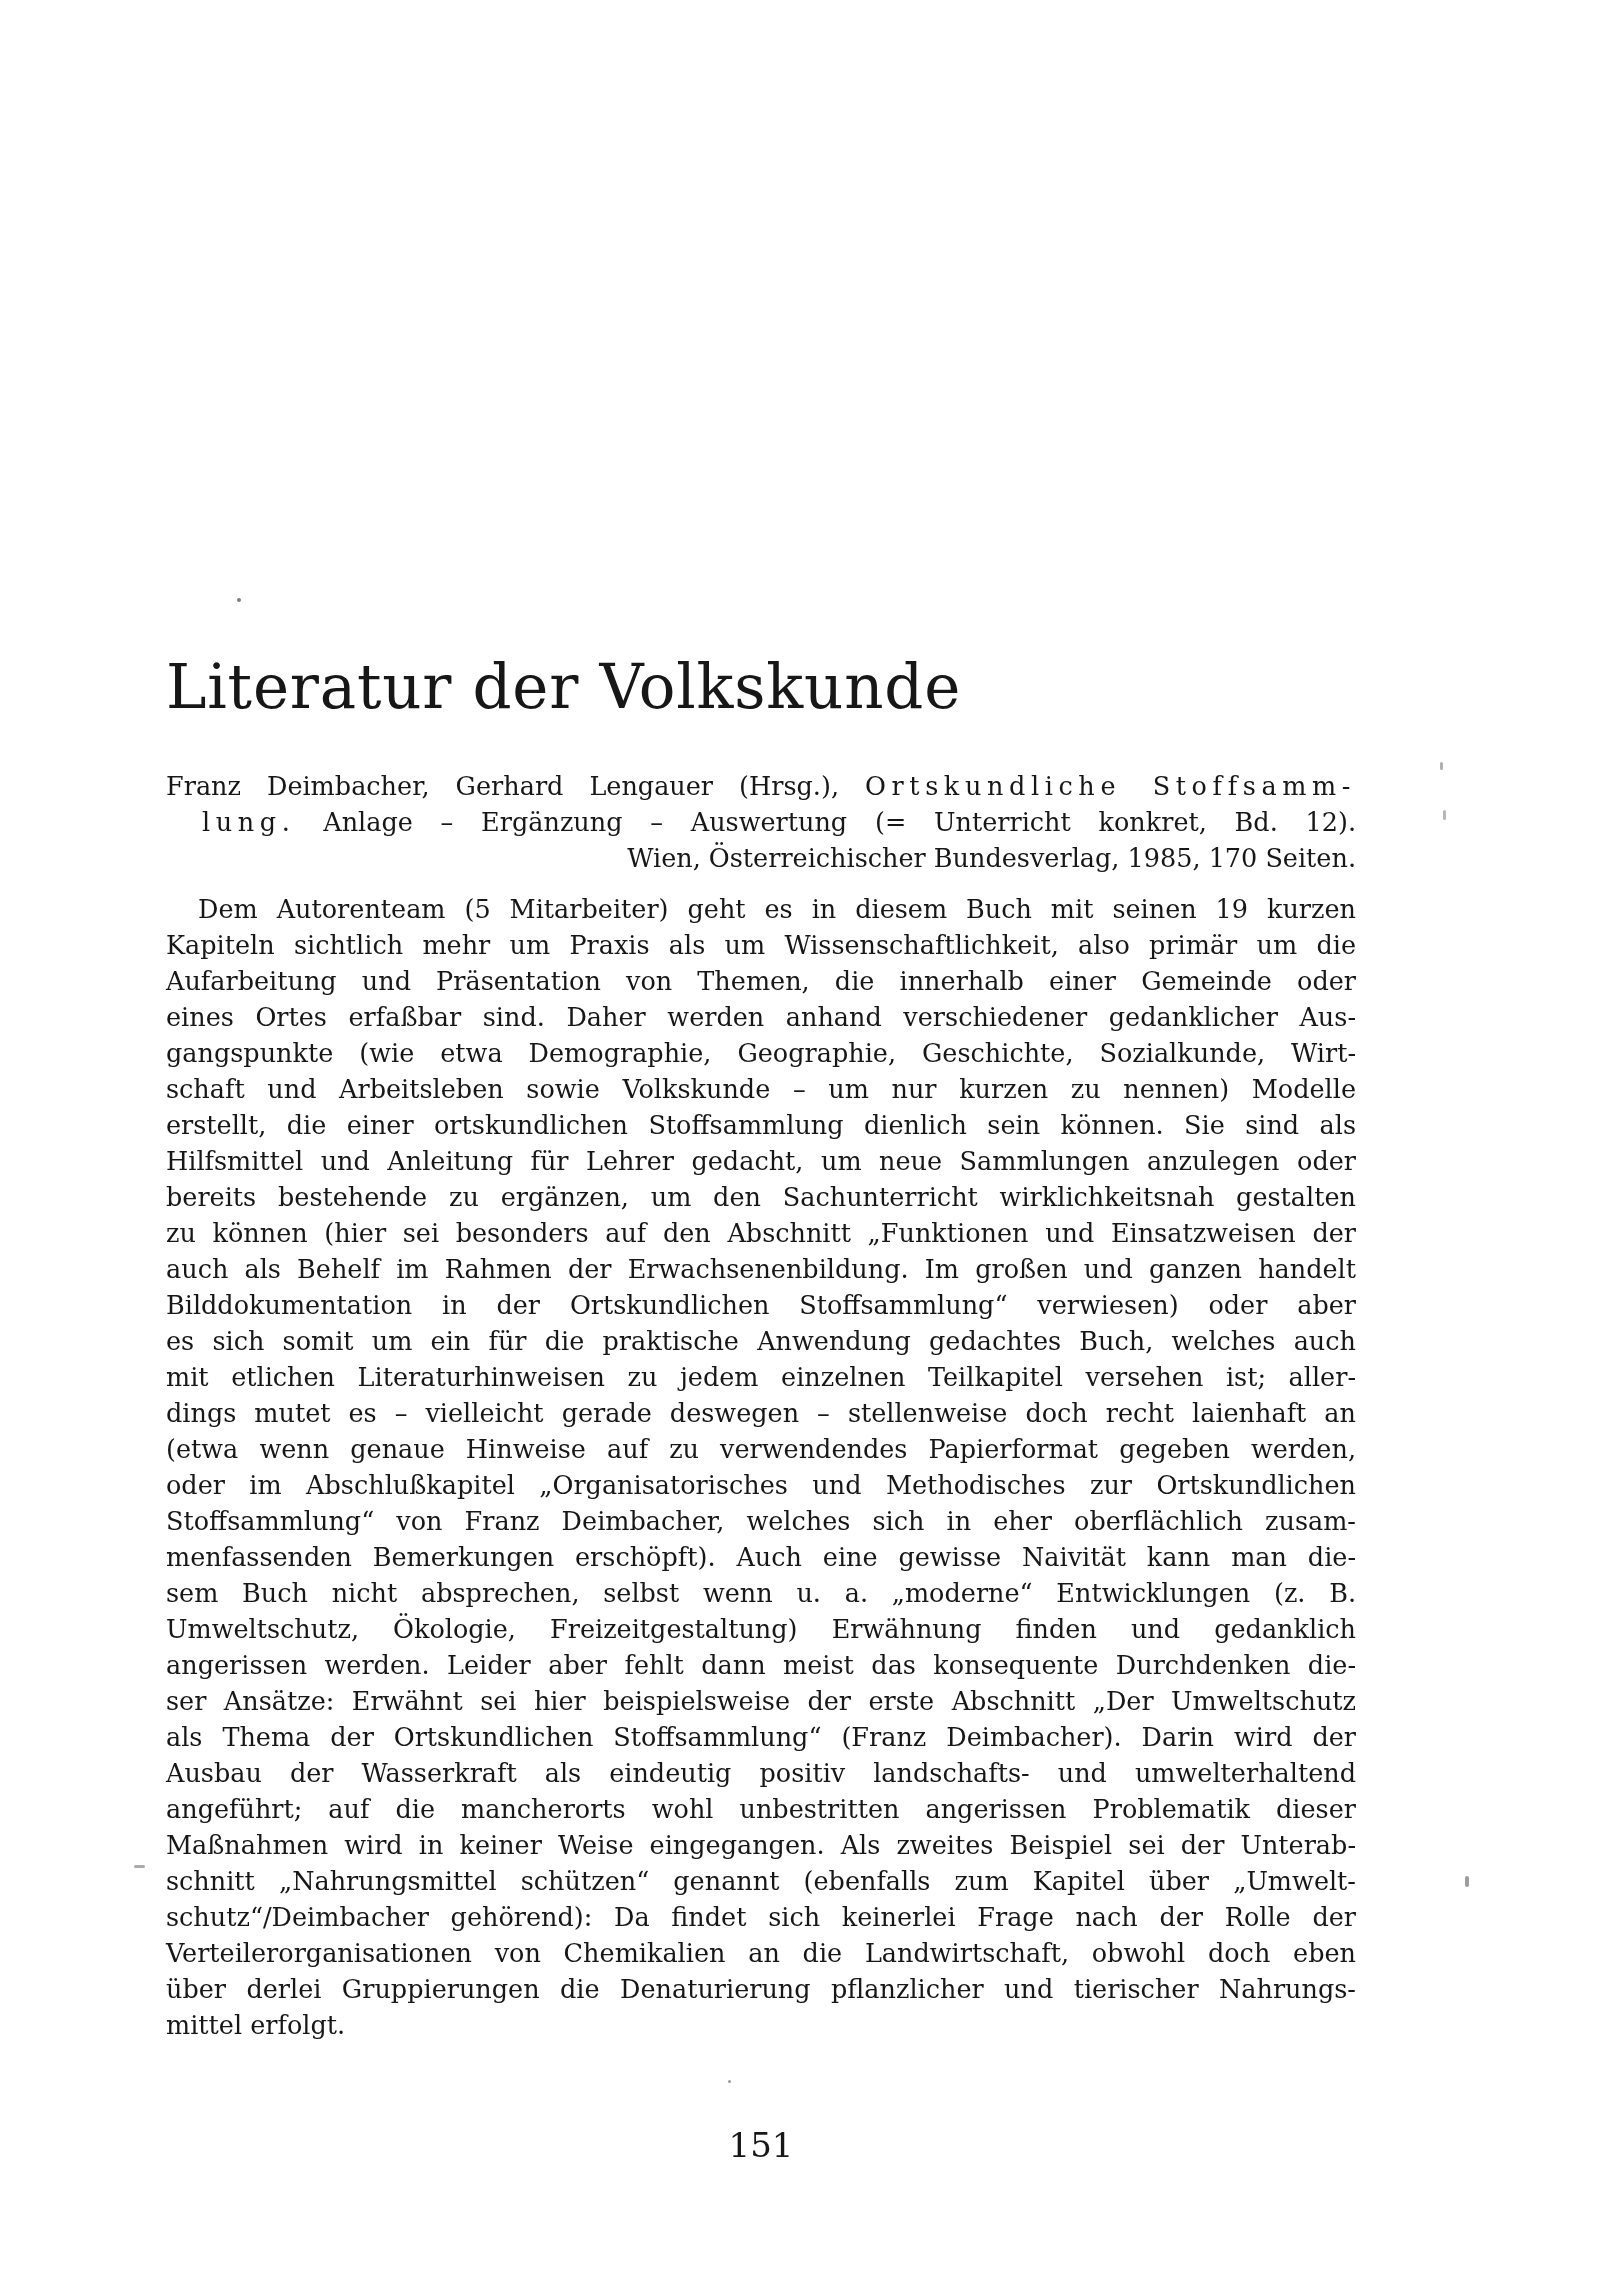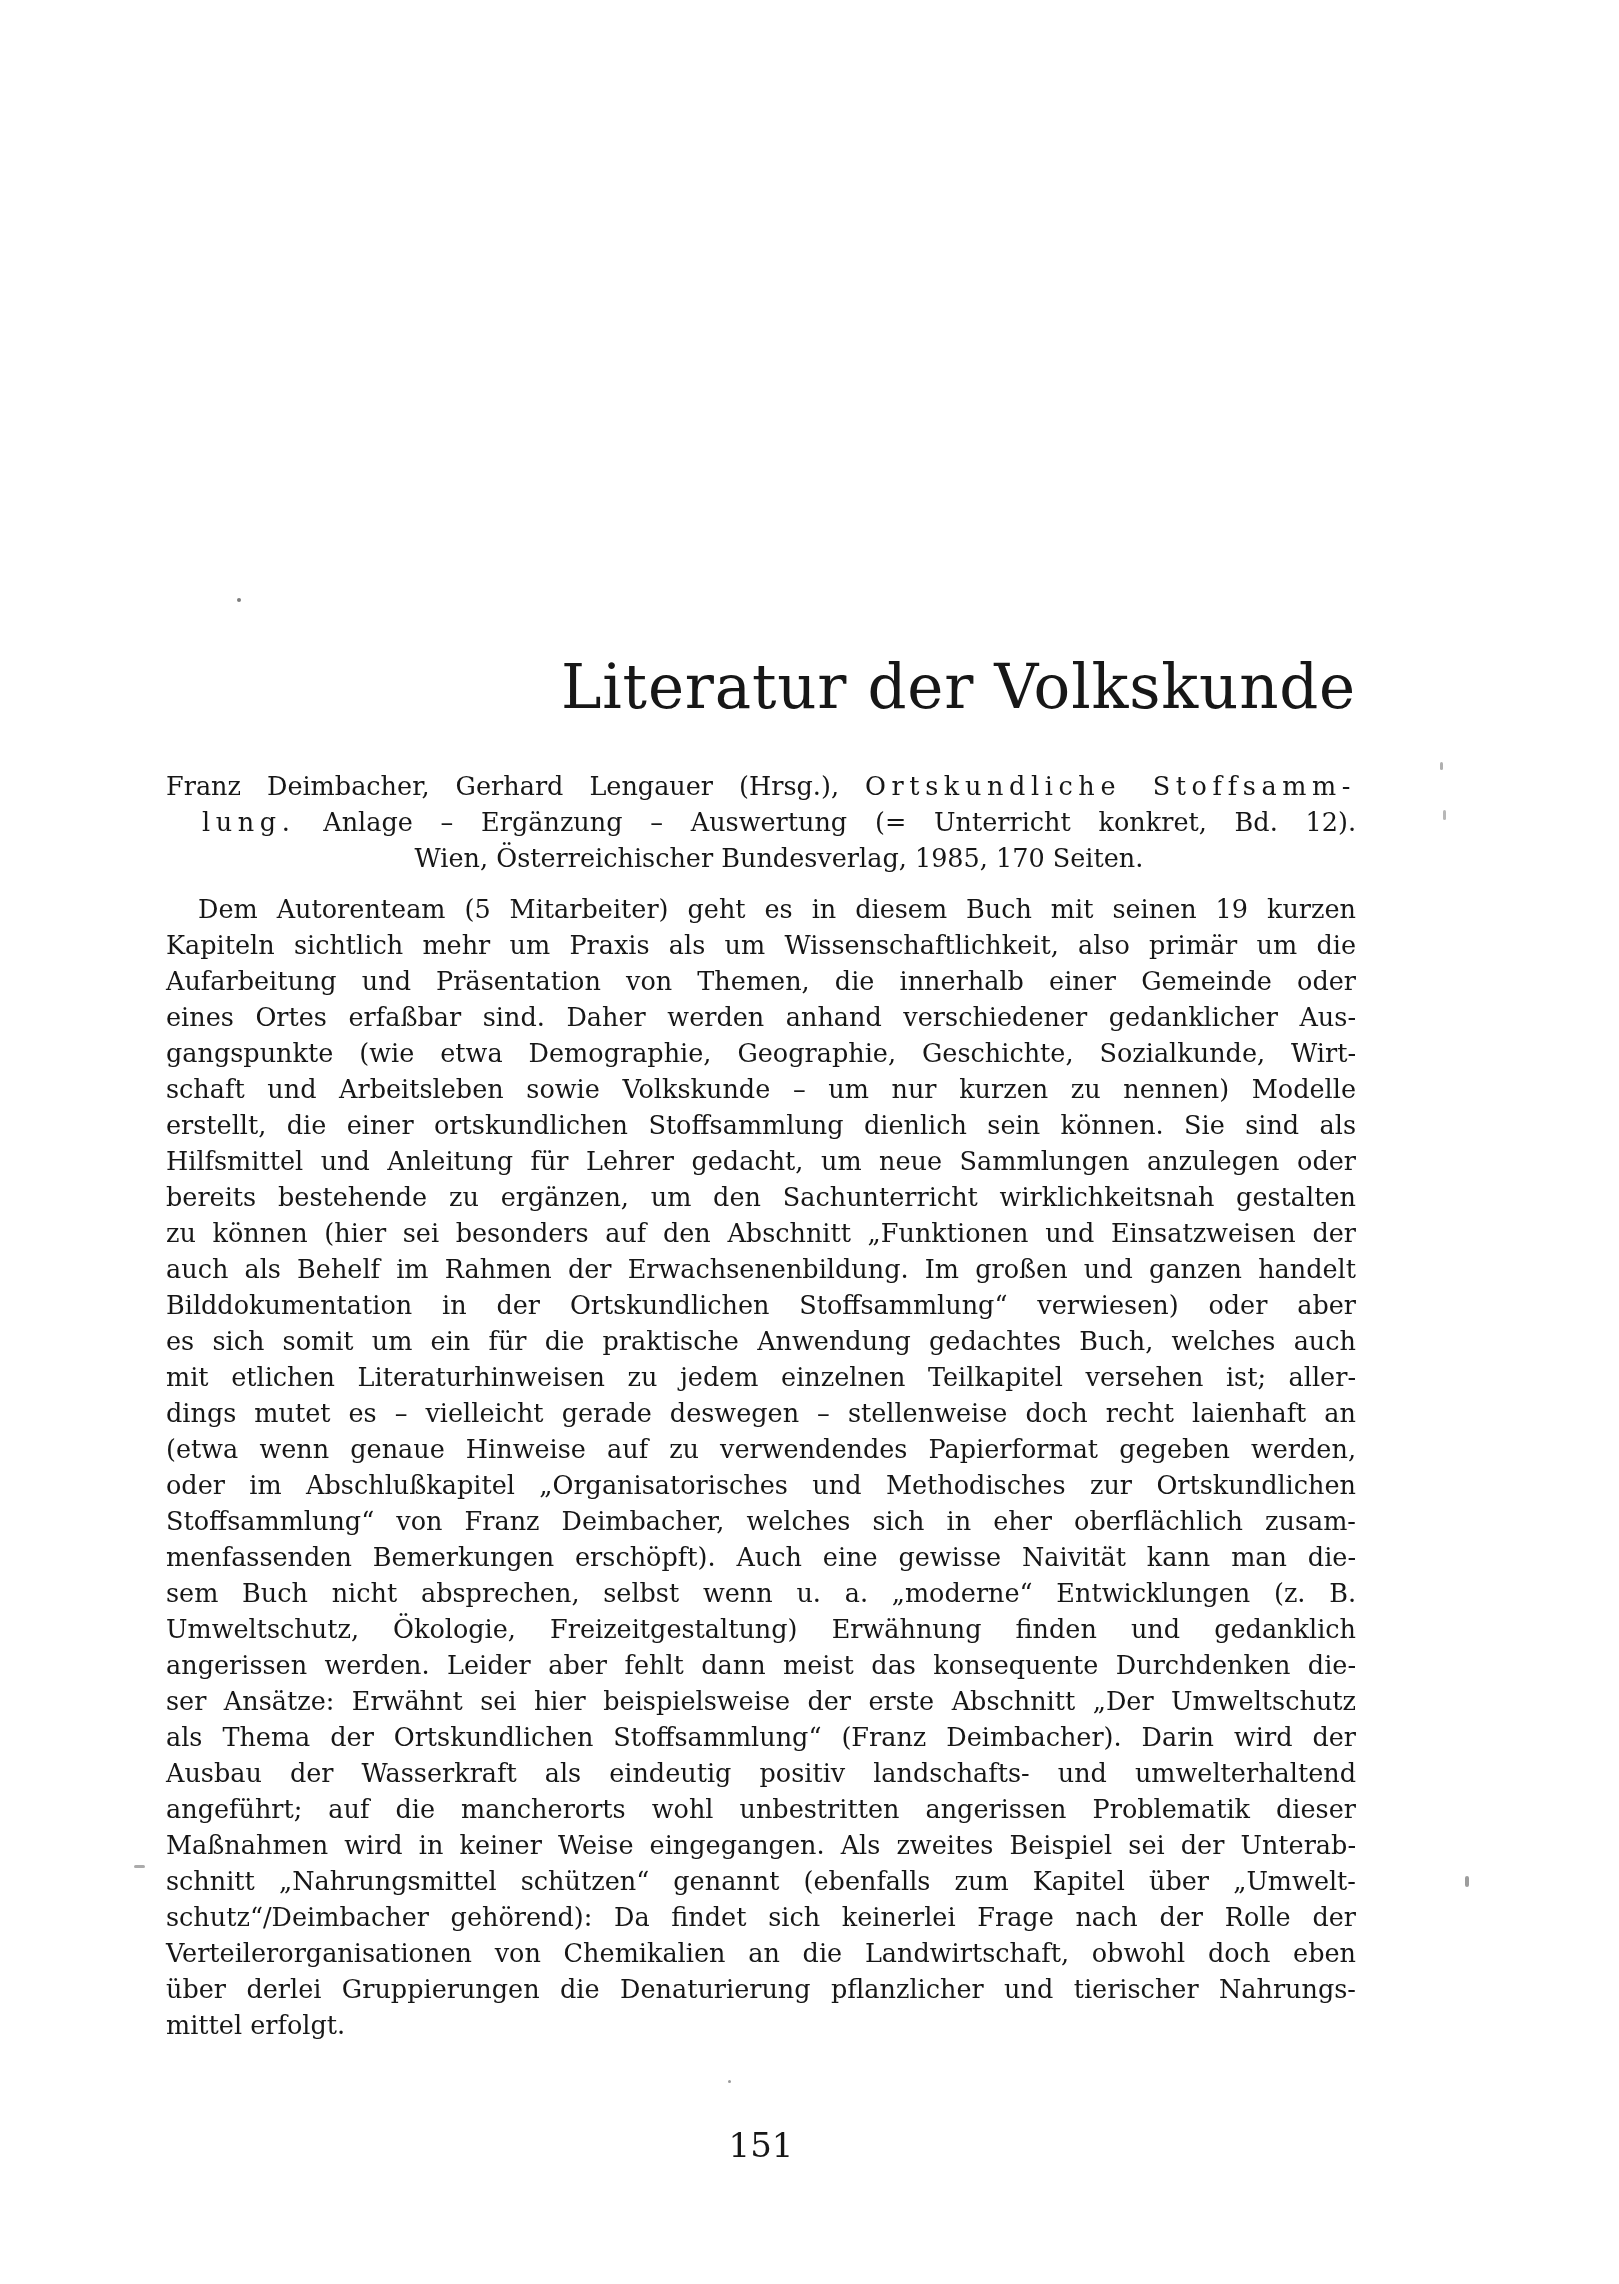--- a/index.html
+++ b/index.html
@@ -15,35 +15,35 @@
     font-family: "DejaVu Serif", serif;
     color: #171717;
     overflow: hidden;
   }
   .title {
     position: absolute;
     top: 651px;
     left: 166px;
     width: 1190px;
     margin: 0;
-    text-align: right;
+    text-align: left;
     font-size: 61px;
     font-weight: normal;
     letter-spacing: 0.8px;
     white-space: nowrap;
   }
   .biblio {
     position: absolute;
     top: 768px;
     left: 166px;
     width: 1190px;
     font-size: 25.5px;
     line-height: 36px;
   }
-  .biblio-line { text-align: center; }
+  .biblio-line { text-align: right; }
   .justify {
     text-align: justify;
     text-align-last: justify;
   }
   .indent45 { padding-left: 36px; }
   .bold { font-weight: normal; }
   .spaced { letter-spacing: 0.22em; }
   .review {
     position: absolute;
     top: 891px;

